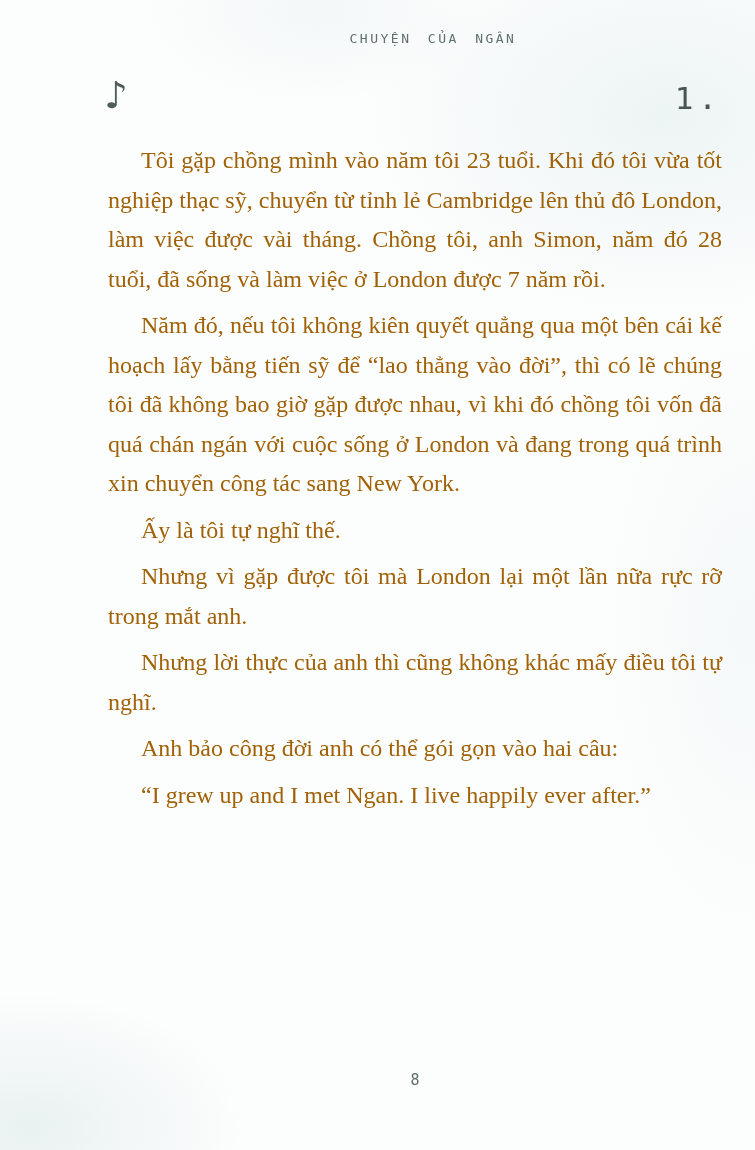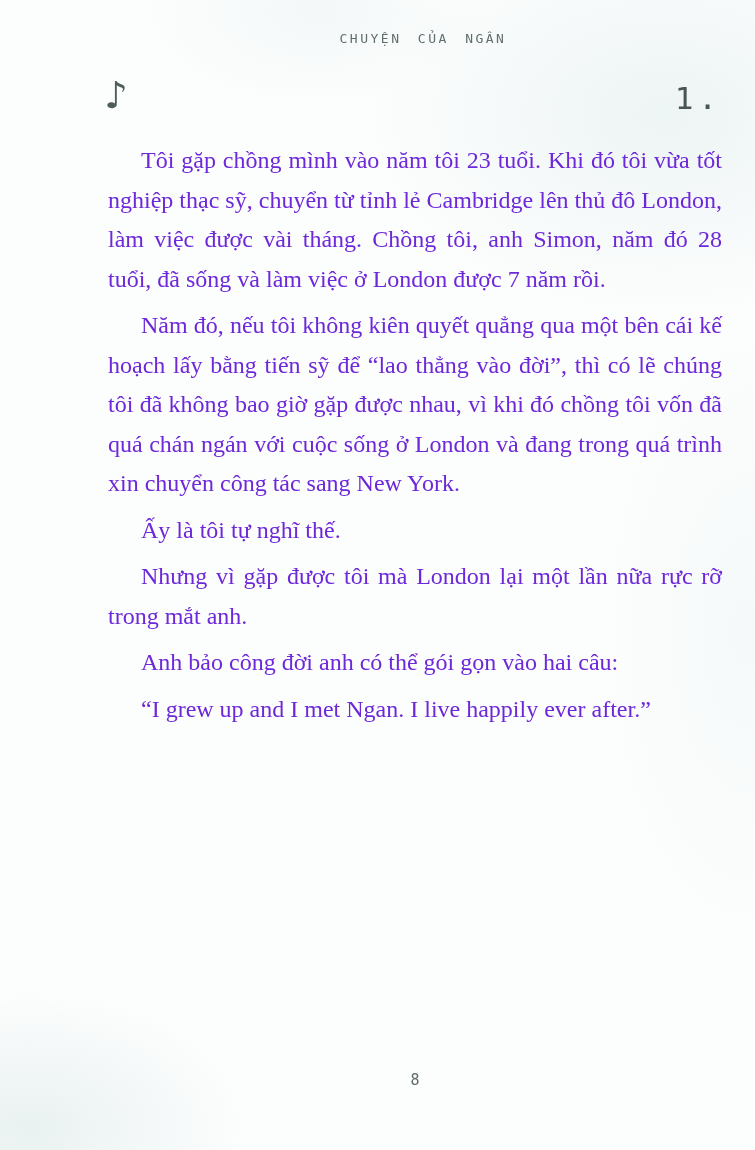--- a/index.html
+++ b/index.html
@@ -15,21 +15,21 @@
     content:"";
     position:absolute;inset:0;
     background:
       radial-gradient(420px 280px at 88% 10%, rgba(214,230,230,0.38), transparent 70%),
       radial-gradient(300px 190px at 4% 98%, rgba(208,224,224,0.42), transparent 70%),
       radial-gradient(240px 130px at 42% 1%, rgba(218,232,232,0.25), transparent 70%),
       radial-gradient(200px 420px at 99% 55%, rgba(220,234,234,0.22), transparent 70%);
     pointer-events:none;
   }
   .running-head{
-    position:absolute;top:31px;left:116px;width:614px;
+    position:absolute;top:31px;left:126px;width:614px;
     text-align:center;
     font-family:"DejaVu Sans Mono", monospace;
     font-size:13px;
     letter-spacing:2.5px;
     word-spacing:6px;
     color:#5f6f6b;
   }
   .ornament-row{
     position:absolute;top:78px;left:108px;width:614px;height:46px;
   }
@@ -43,21 +43,21 @@
     position:absolute;right:0;top:0;
     font-family:"DejaVu Sans Mono", monospace;
     font-size:31px;line-height:40px;
     letter-spacing:5px;
     color:#475653;
   }
   .body-text{
     position:absolute;left:108px;top:141px;width:614px;
     font-size:24px;
     line-height:39.5px;
-    color:#6d28d9;
+    color:#a16207;
     text-align:justify;
   }
   .para{margin:0 0 7px 0;text-indent:33px;}
   .para.italic{}
   .page-number{
     position:absolute;top:1071px;left:108px;width:614px;
     text-align:center;
     font-family:"DejaVu Sans Mono", monospace;
     font-size:15px;
     color:#5c6c68;
@@ -71,17 +71,18 @@
 <div class="ornament-row">
   <span class="note-glyph">♪</span>
   <span class="chapter-number">1.</span>
 </div>
 
 <div class="body-text">
     <p class="para">Tôi gặp chồng mình vào năm tôi 23 tuổi. Khi đó tôi vừa tốt nghiệp thạc sỹ, chuyển từ tỉnh lẻ Cambridge lên thủ đô London, làm việc được vài tháng. Chồng tôi, anh Simon, năm đó 28 tuổi, đã sống và làm việc ở London được 7 năm rồi.</p>
     <p class="para">Năm đó, nếu tôi không kiên quyết quẳng qua một bên cái kế hoạch lấy bằng tiến sỹ để “lao thẳng vào đời”, thì có lẽ chúng tôi đã không bao giờ gặp được nhau, vì khi đó chồng tôi vốn đã quá chán ngán với cuộc sống ở London và đang trong quá trình xin chuyển công tác sang New York.</p>
     <p class="para">Ấy là tôi tự nghĩ thế.</p>
     <p class="para">Nhưng vì gặp được tôi mà London lại một lần nữa rực rỡ trong mắt anh.</p>
+    <p class="para">Nhưng lời thực của anh thì cũng không khác mấy điều tôi tự nghĩ.</p>
     <p class="para">Anh bảo công đời anh có thể gói gọn vào hai câu:</p>
     <p class="para italic">“I grew up and I met Ngan. I live happily ever after.”</p>
   </div>
 
 <div class="page-number">8</div>
 
 </body></html>

